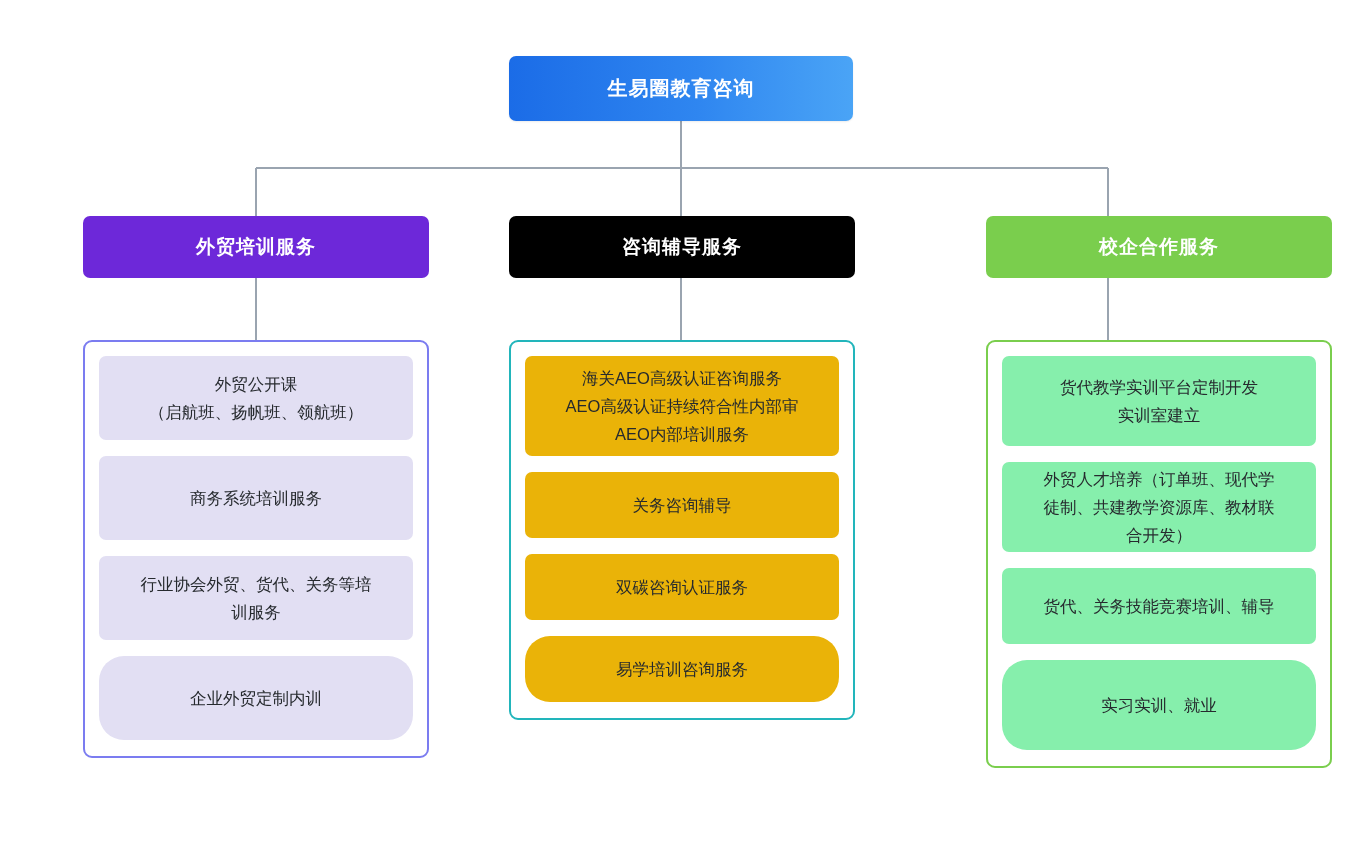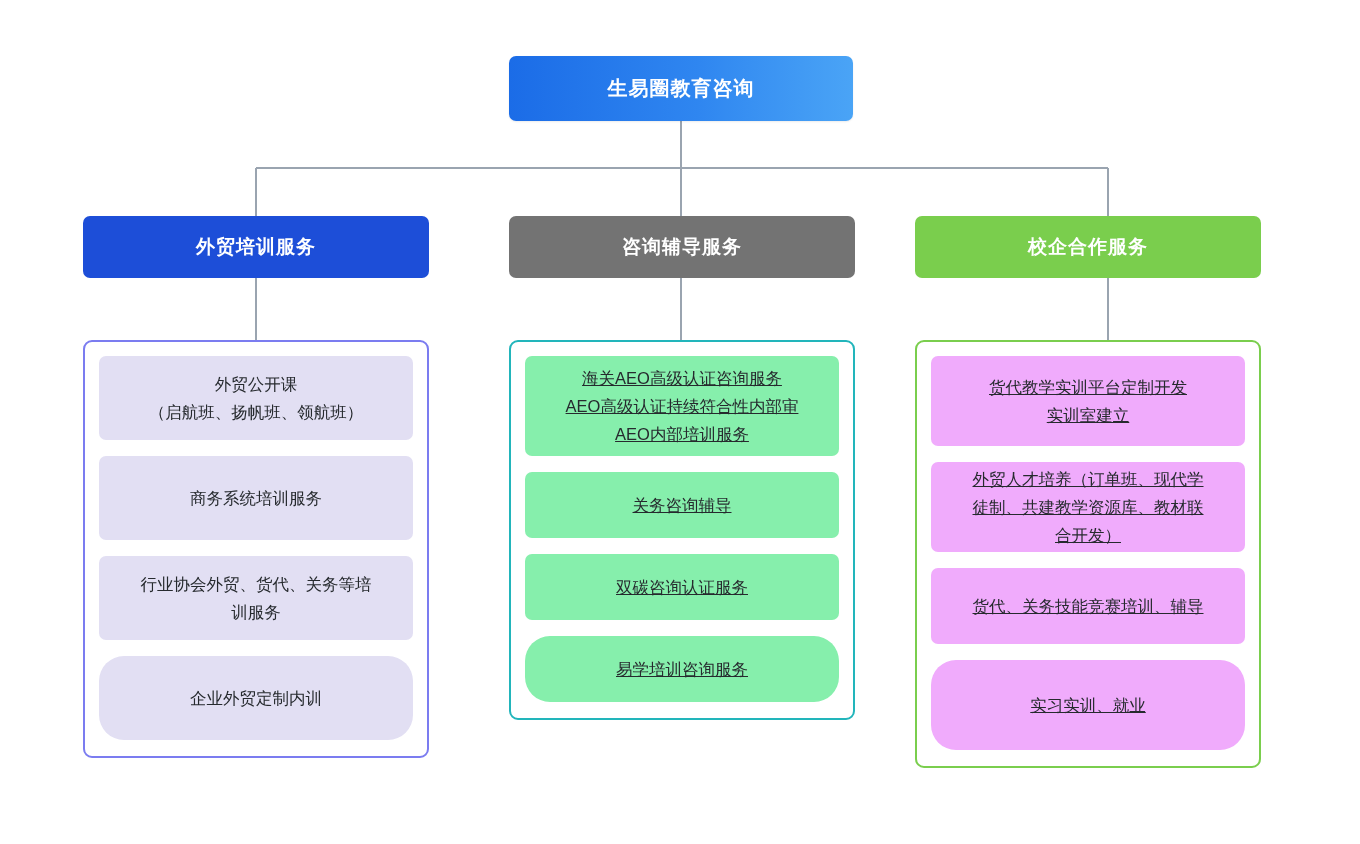--- a/index.html
+++ b/index.html
@@ -49,37 +49,37 @@
   }
 
   
   .column {
     position: absolute;
     top: 216px;
     width: 346px;
   }
   .column-1 { left: 83px; }
   .column-2 { left: 509px; }
-  .column-3 { left: 915px; }
+  .column-3 { left: 986px; }
 
   .category-header {
     width: 100%;
     height: 62px;
     border-radius: 7px;
     display: flex;
     align-items: center;
     justify-content: center;
     color: #ffffff;
     font-size: 19px;
     font-weight: bold;
     letter-spacing: 1px;
     box-sizing: border-box;
   }
-  .cat-purple { background: #1d4ed8; }
-  .cat-teal   { background: #737373; }
+  .cat-purple { background: #6d28d9; }
+  .cat-teal   { background: #000000; }
   .cat-green  { background: #7ace4d; }
 
   .items-box {
     margin-top: 62px;
     width: 100%;
     box-sizing: border-box;
     border-radius: 9px;
     border: 2px solid #0f172a;
     padding: 14px 14px 16px 14px;
     display: flex;
@@ -97,22 +97,22 @@
     text-align: center;
     color: #262a2e;
     font-size: 16.5px;
     line-height: 28px;
     padding: 10px 12px;
     box-sizing: border-box;
     margin-bottom: 16px;
   }
   .item-card:last-child { margin-bottom: 0; border-radius: 25px; }
   .card-purple { background: #e2dff3; }
-  .card-teal   { background: #86efac; text-decoration: underline; }
-  .card-green  { background: #f0abfc; text-decoration: underline; }
+  .card-teal   { background: #eab308; }
+  .card-green  { background: #86efac; }
 
   .card-lines { width: 100%; }
   .card-lines span { display: block; }
 
   
   .column-1 .item-card { height: 84px; }
   .column-1 .item-card.two-line { height: 84px; }
 
   .column-2 .item-card { height: 66px; }
   .column-2 .item-card.first { height: 100px; }

